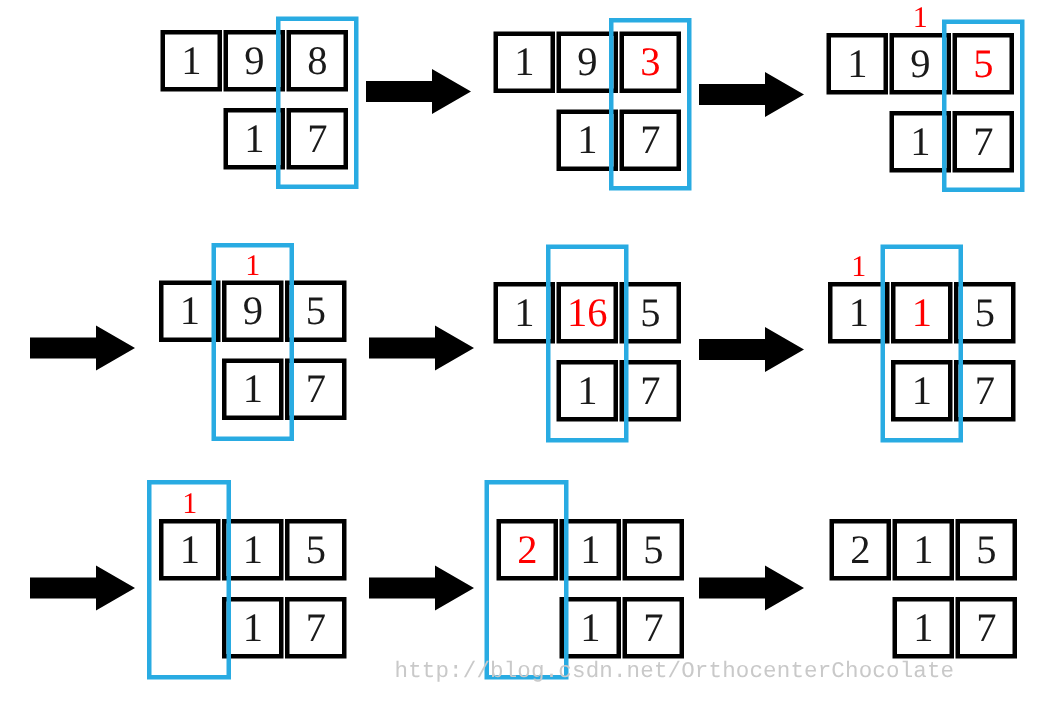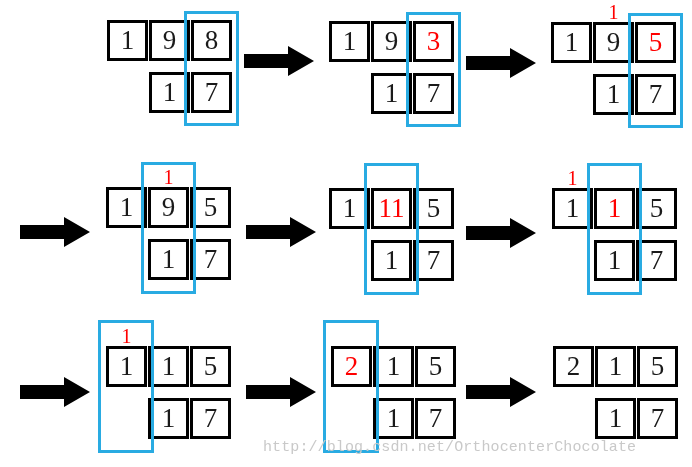--- a/index.html
+++ b/index.html
@@ -79,21 +79,21 @@
     <div class="cell b2">7</div>
   </div>
 
   <svg class="arrow" style="left:246px;top:216px;" width="71" height="32" viewBox="0 0 71 32">
     <polygon points="0,9 44,9 44,1 70,16 44,31 44,23 0,23" fill="#000000"></polygon>
   </svg>
 
   <div class="panel" style="left:329px;top:188px;">
     <div class="hl hl-c2"></div>
     <div class="cell c0">1</div>
-    <div class="cell c1 red">11</div>
+    <div class="cell c1 red">16</div>
     <div class="cell c2">5</div>
     <div class="cell b1">1</div>
     <div class="cell b2">7</div>
   </div>
 
   <svg class="arrow" style="left:466px;top:217px;" width="71" height="32" viewBox="0 0 71 32">
     <polygon points="0,9 44,9 44,1 70,16 44,31 44,23 0,23" fill="#000000"></polygon>
   </svg>
 
   <div class="panel" style="left:552px;top:188px;">

